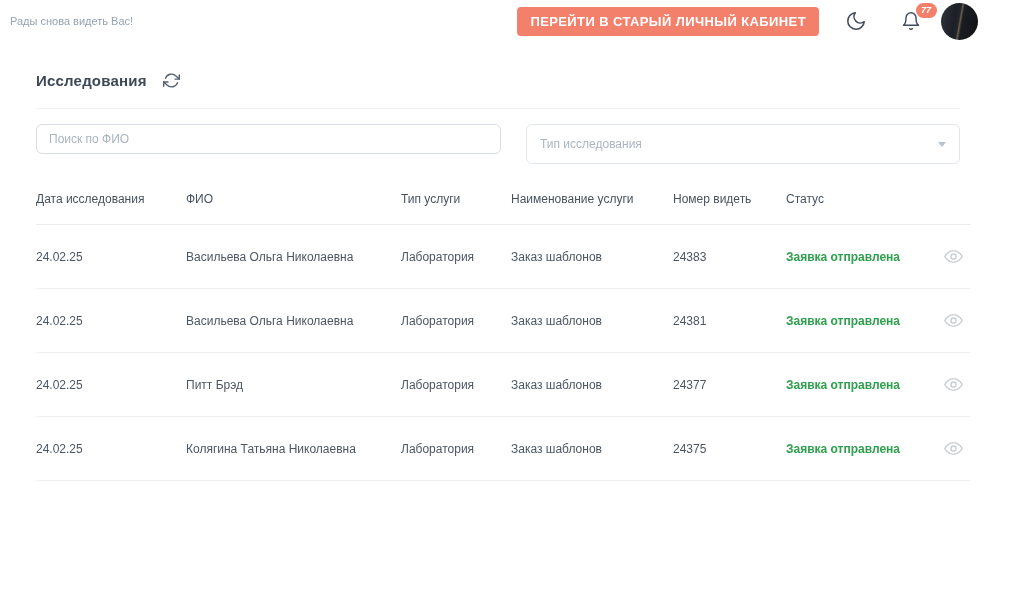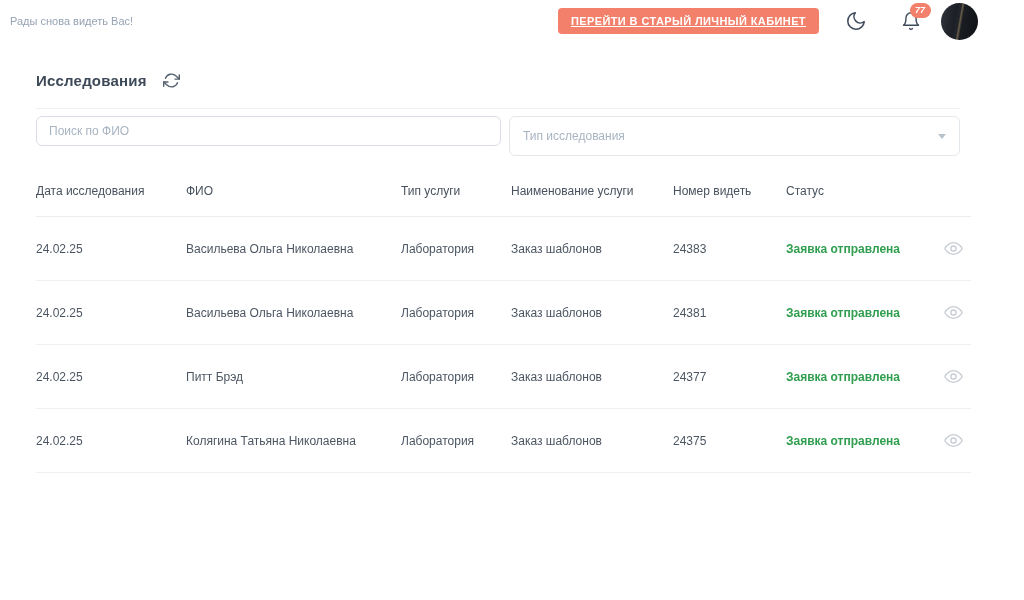--- a/index.html
+++ b/index.html
@@ -36,40 +36,39 @@
   .topbar-right{
     display:flex;
     align-items:center;
   }
   .legacy-btn{
     border:none;
     cursor:pointer;
     background:var(--accent);
     color:#fff;
     font-family:"Liberation Sans", sans-serif;
-    font-size:11px;
+    font-size:13px;
     font-weight:700;
     letter-spacing:.4px;
     text-transform:uppercase;
     padding:7px 13px;
     border-radius:4px;
     white-space:nowrap;
-    text-decoration:underline;
   }
   .icon-btn{
     background:none;border:none;cursor:pointer;
     display:inline-flex;align-items:center;justify-content:center;
     position:relative;
   }
   .moon-wrap{margin-left:26px;}
   .bell-wrap{margin-left:34px;}
   .badge{
     position:absolute;
     top:-8px;
-    left:9px;
+    left:15px;
     background:var(--accent);
     color:#fff;
     font-size:9px;
     font-style:italic;
     font-weight:700;
     line-height:1;
     padding:3px 6px 3px 5px;
     border-radius:9px;
   }
   .avatar{
@@ -101,23 +100,23 @@
     background:none;border:none;cursor:pointer;
     display:inline-flex;align-items:center;
   }
   .title-divider{
     border:none;
     border-top:1px solid var(--line);
     margin-top:19px;
   }
   
   .filters{
-    margin-top:7px;
-    display:flex;
-    gap:8px;
+    margin-top:15px;
+    display:flex;
+    gap:25px;
   }
   .search-input{
     width:465px;
     height:30px;
     border:1px solid #d8dee4;
     border-radius:6px;
     padding:0 12px;
     font-family:"Liberation Sans", sans-serif;
     font-size:12px;
     color:var(--cell-ink);

